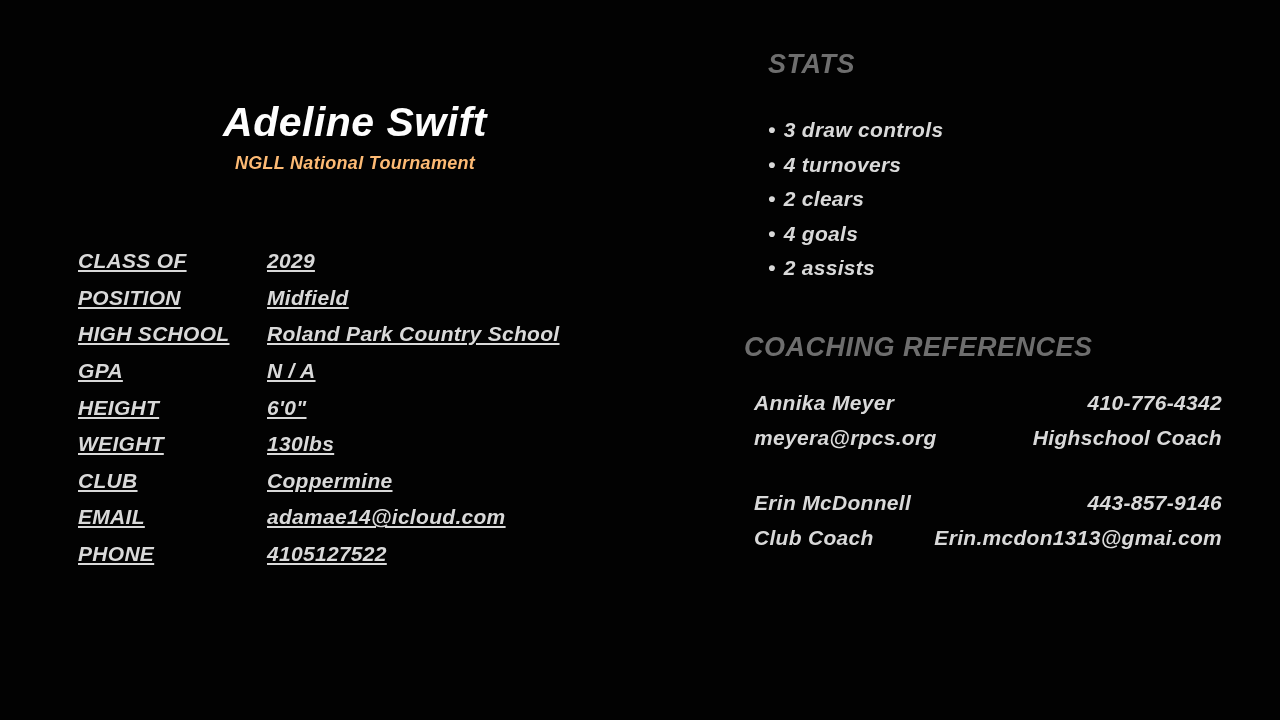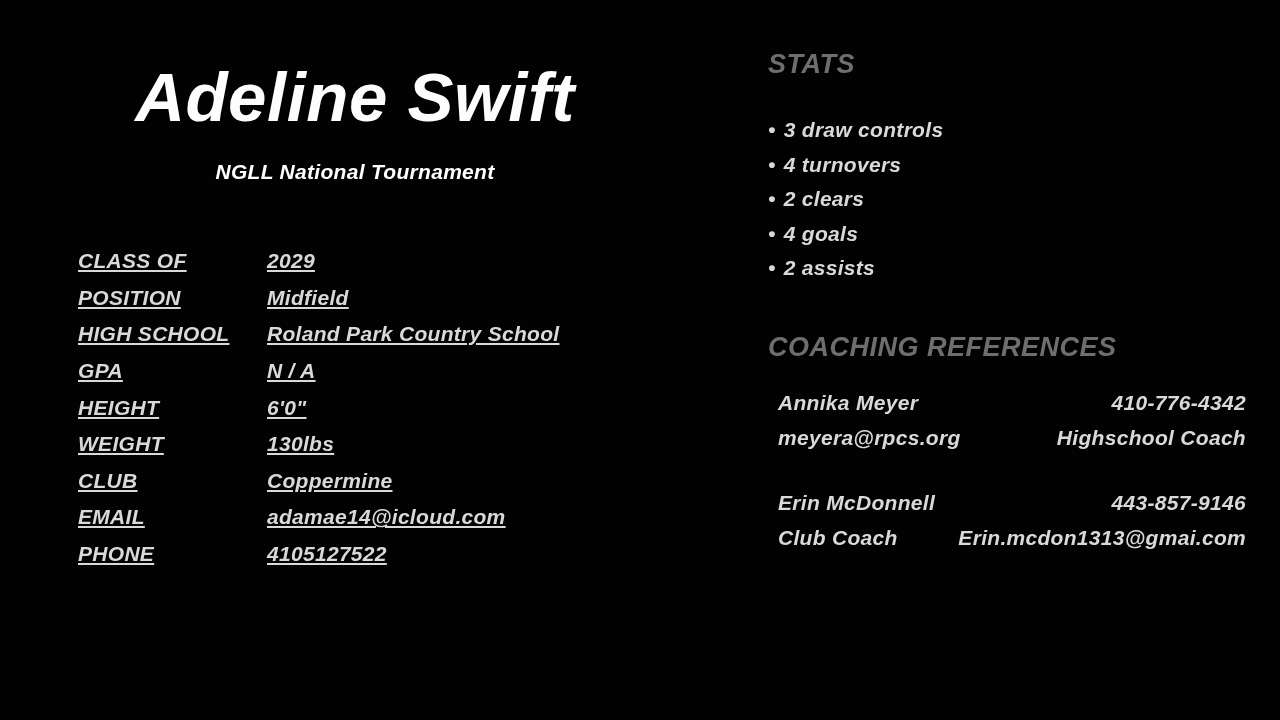--- a/index.html
+++ b/index.html
@@ -18,29 +18,30 @@
 
   
   .header {
     position: absolute;
     left: 75px;
     top: 60px;
     width: 560px;
     text-align: center;
   }
   .player-name {
-    font-size: 69px;
+    font-size: 41px;
     letter-spacing: 0.5px;
     color: #fdfdfd;
     line-height: 1.1;
+    margin-top: 40px;
   }
   .subtitle {
-    margin-top: 24px;
-    font-size: 21px;
-    color: #ffffff;
+    margin-top: 8px;
+    font-size: 18px;
+    color: #fdba74;
     letter-spacing: 0.3px;
   }
 
   
   .profile {
     position: absolute;
     left: 78px;
     top: 243px;
     width: 560px;
   }
@@ -77,21 +78,21 @@
   .stats-list li {
     font-size: 21px;
     line-height: 34.6px;
     color: #d9d9d9;
     letter-spacing: 0.3px;
   }
   .stats-list .bullet { margin-right: 8px; }
 
   .references {
     position: absolute;
-    left: 768px;
+    left: 744px;
     top: 331px;
     width: 478px;
     font-style: italic;
   }
   .coach { margin-top: 22px; }
   .coach + .coach { margin-top: 30px; }
   .coach-row {
     display: flex;
     justify-content: space-between;
     align-items: baseline;

